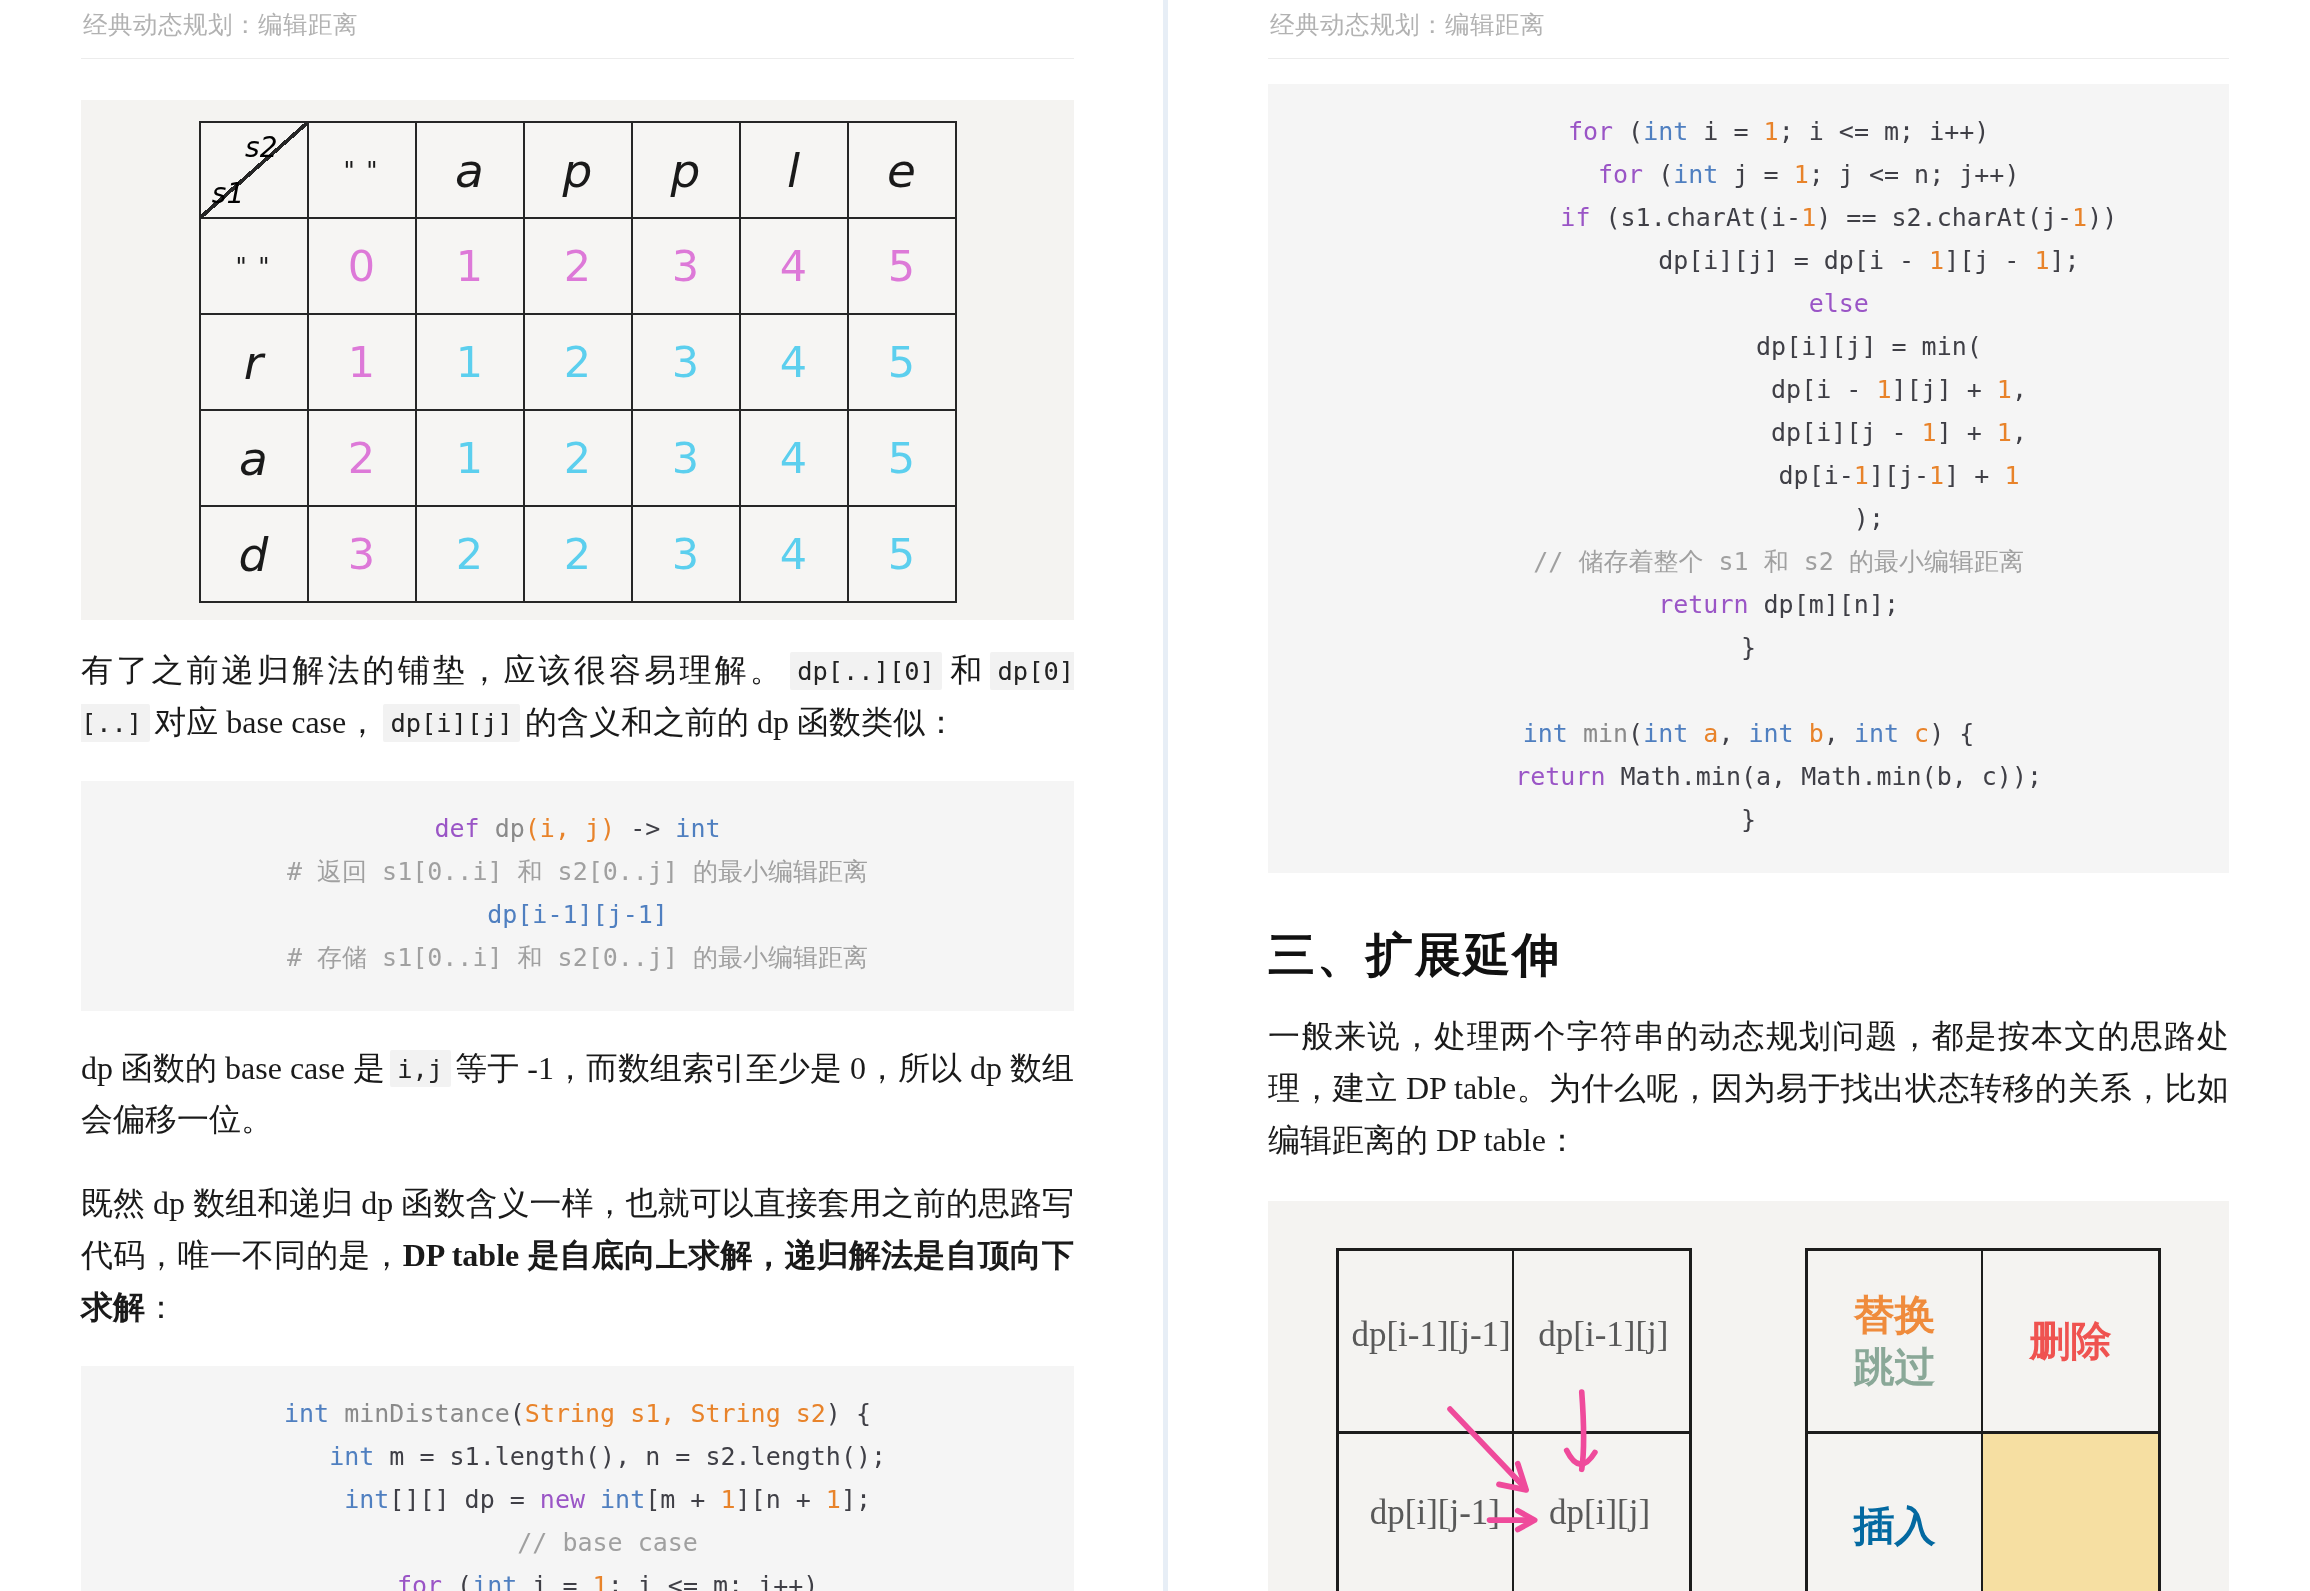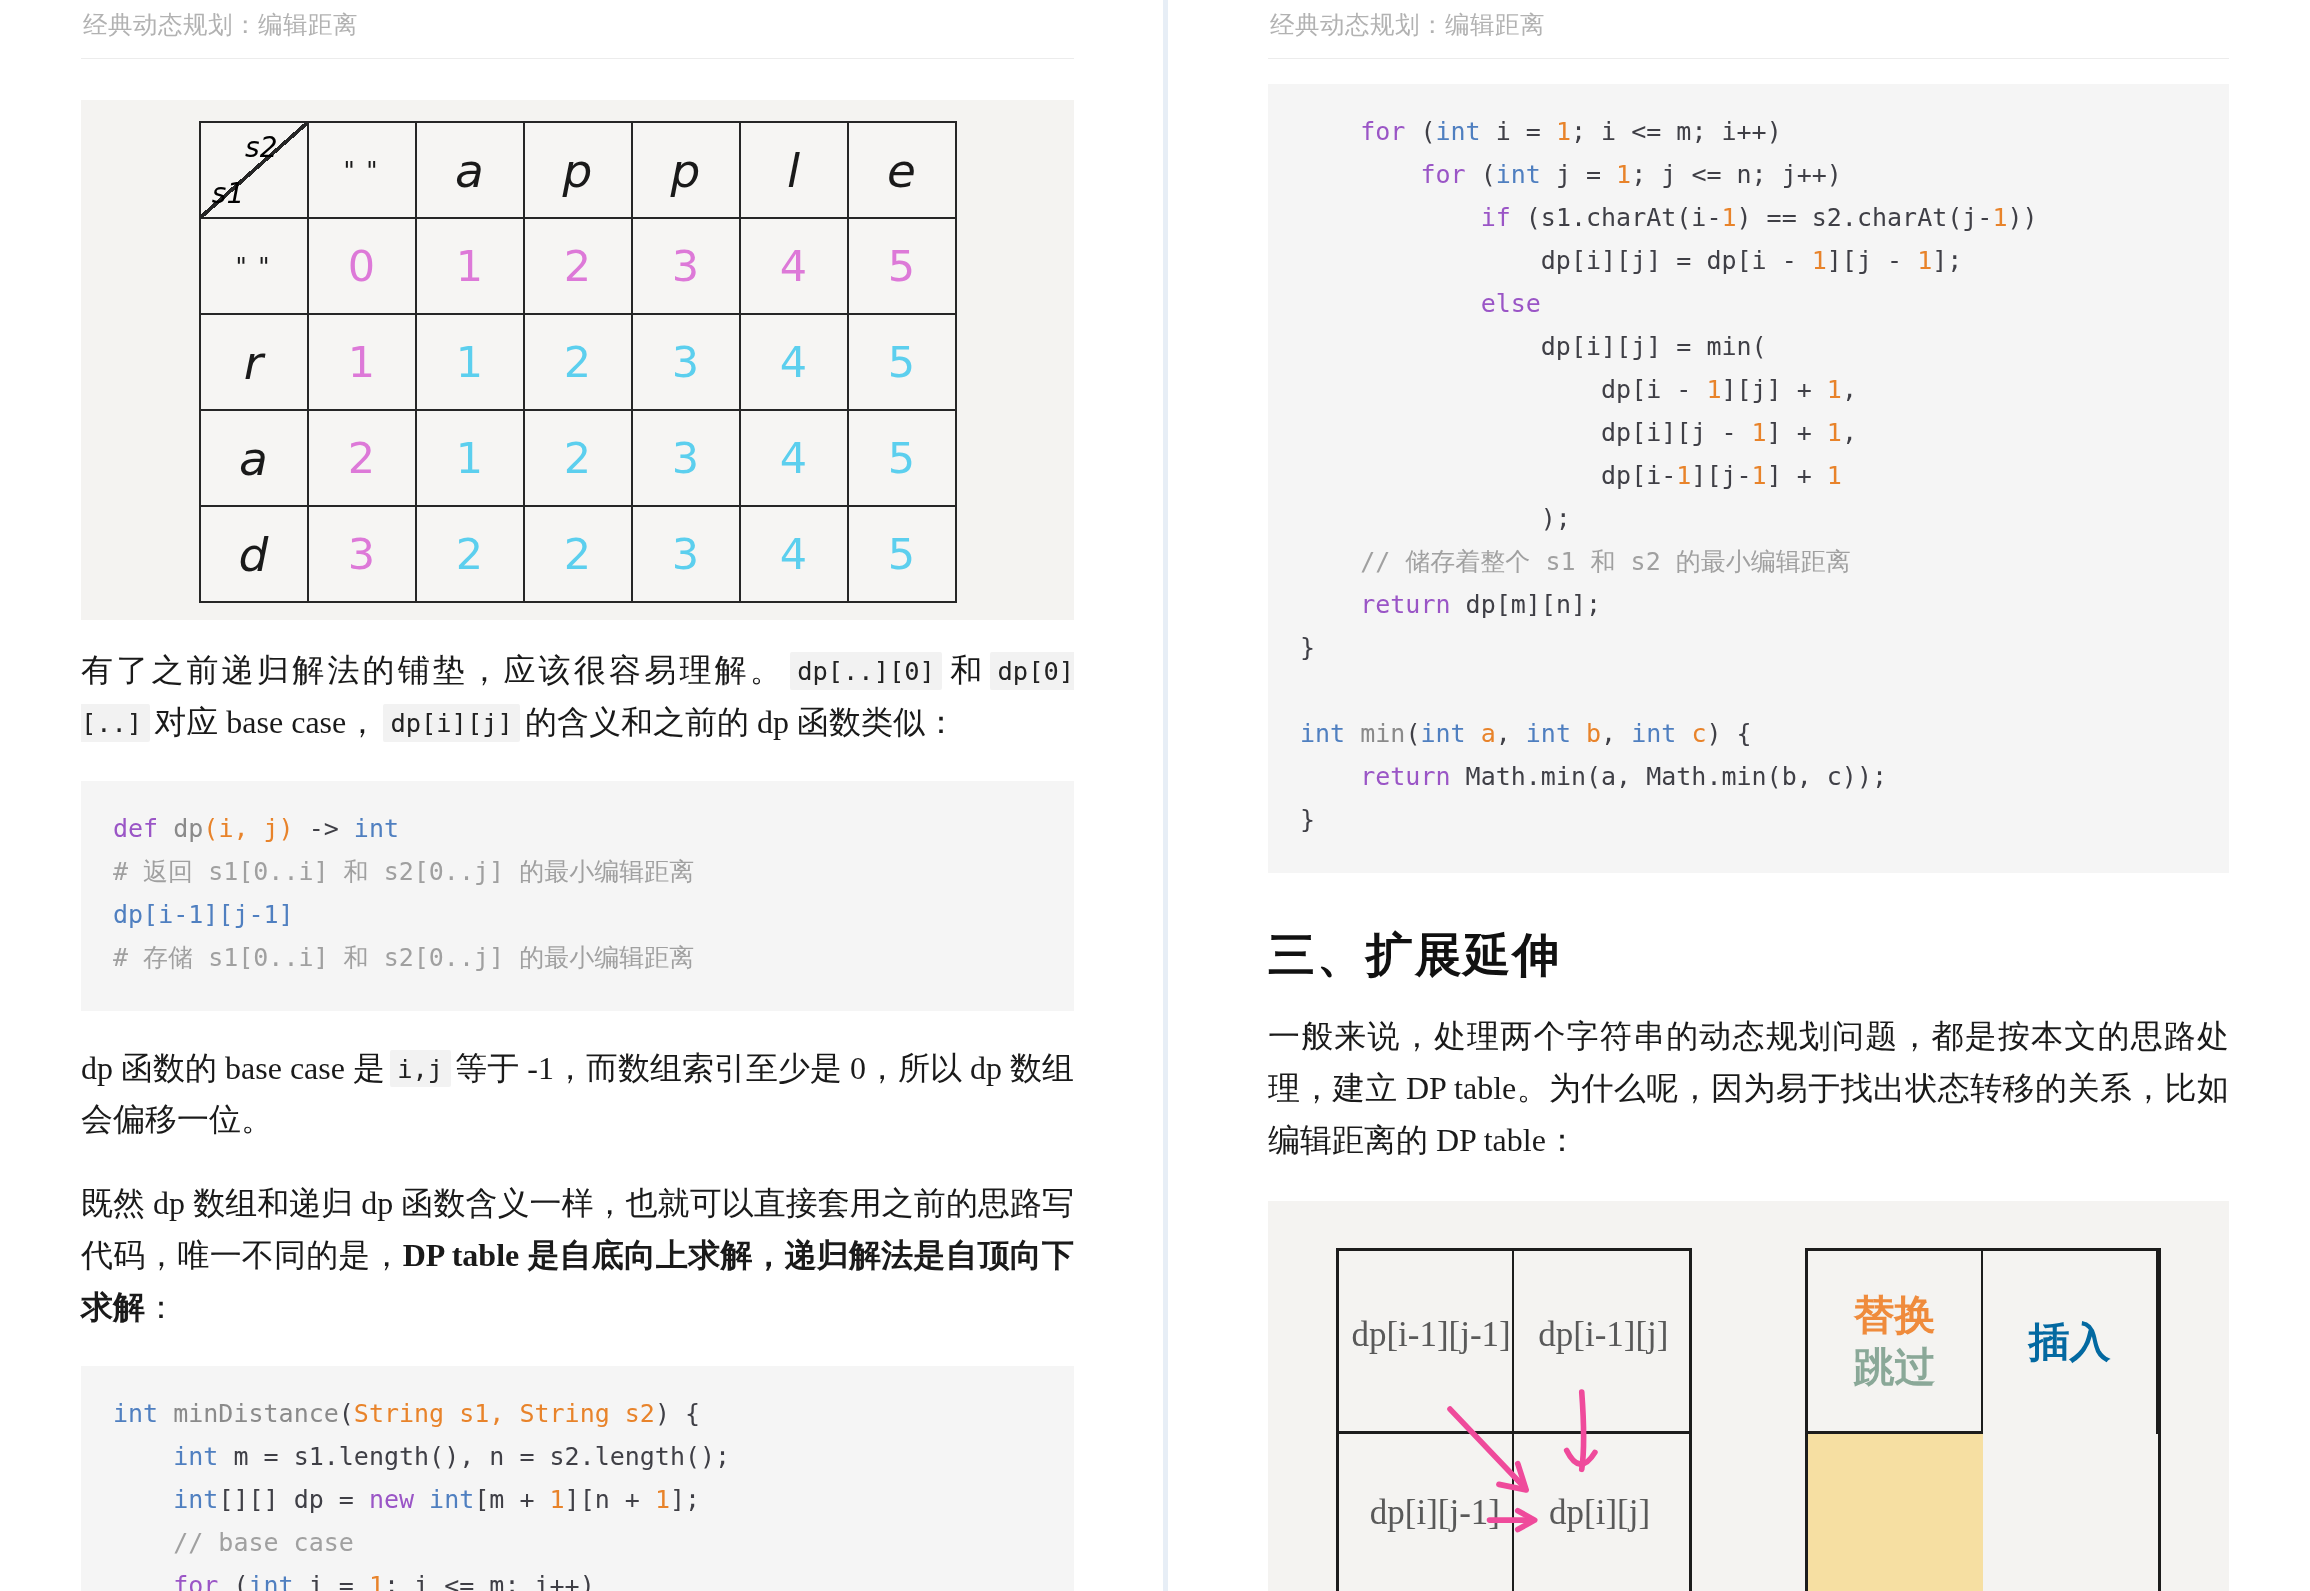--- a/index.html
+++ b/index.html
@@ -75,20 +75,21 @@
 
   
   pre.code{
     background:#f5f5f5;
     margin:32px 0 0 0;
     padding:26px 32px 32px 32px;
     font-family:"DejaVu Sans Mono", monospace;
     font-size:25px;line-height:1.72;
     white-space:pre;color:#3f3f46;
     overflow:hidden;
+    text-align:center;
   }
   .k{color:#9a55c6;}      
   .ty{color:#4f7fc0;}     
   .fn{color:#8a8a8a;}     
   .pa{color:#e8832a;}     
   .cm{color:#a0a0a0;}     
   .pl{color:#3f3f46;}     
 
   
   h2.sec{
@@ -286,20 +287,23 @@
               <path d="M190 276 L208 286 L190 296"></path>
             </g>
           </svg>
         </div>
 
         <div class="grid2 ops">
           <div class="cell b-r b-b">
             <span class="op op-replace">替换</span>
             <span class="op op-skip">跳过</span>
           </div>
+          <div class="cell b-b">
+            <span class="op op-delete">删除</span>
+          </div>
           <div class="cell b-r">
             <span class="op op-insert">插入</span>
           </div>
           <div class="cell filled"></div>
         </div>
 
       </div>
 
     </div>
 

